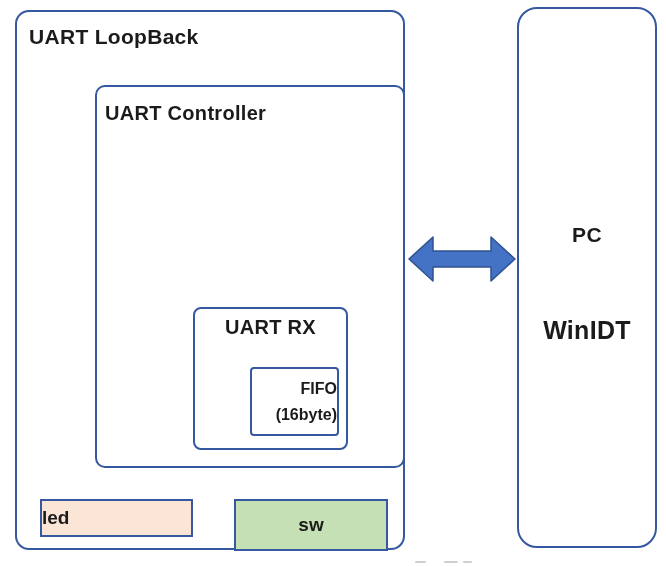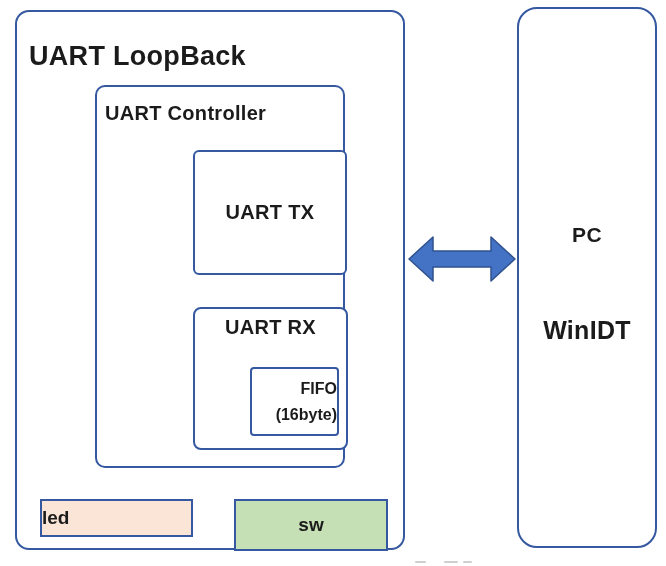--- a/index.html
+++ b/index.html
@@ -13,23 +13,23 @@
   }
   html,body{margin:0;padding:0;background:var(--background);}
   .stage{
     position:relative;width:666px;height:566px;background:var(--background);
     font-family:"Liberation Sans",sans-serif;font-weight:bold;color:var(--text);
     overflow:hidden;
   }
   .box{position:absolute;border:2px solid var(--box-border);background:var(--background);box-sizing:border-box;}
 
   .outer{left:15px;top:10px;width:390px;height:540px;border-radius:14px;}
-  .lbl-loopback{padding:13px 0 0 12px;font-size:27px;letter-spacing:.3px;margin-top:16px;}
+  .lbl-loopback{padding:13px 0 0 12px;font-size:21px;letter-spacing:.3px;}
 
-  .controller{left:78px;top:73px;width:250px;height:383px;border-radius:10px;}
+  .controller{left:78px;top:73px;width:310px;height:383px;border-radius:10px;}
   .lbl-controller{padding:15px 0 0 8px;font-size:20px;letter-spacing:.3px;}
 
   .tx{left:96px;top:63px;width:154px;height:125px;border-radius:6px;
       display:flex;align-items:center;justify-content:center;font-size:20px;letter-spacing:.3px;}
 
   .rx{left:96px;top:220px;width:155px;height:143px;border-radius:8px;}
   .lbl-rx{text-align:center;padding-top:7px;font-size:20px;letter-spacing:.3px;}
 
   .fifo{left:55px;top:58px;width:89px;height:69px;border-radius:4px;
         display:flex;flex-direction:column;align-items:flex-end;justify-content:center;
@@ -58,23 +58,20 @@
 <body>
 
 <div class="stage">
 
   <div class="box outer">
     <div class="lbl-loopback">UART LoopBack</div>
 
     <div class="box controller">
       <div class="lbl-controller">UART Controller</div>
 
-      <div class="box tx">
-        <span>UART TX</span>
-      </div>
 
       <div class="box rx">
         <div class="lbl-rx">UART RX</div>
         <div class="box fifo">
           <div>FIFO</div>
           <div>(16byte)</div>
         </div>
       </div>
     </div>
 

